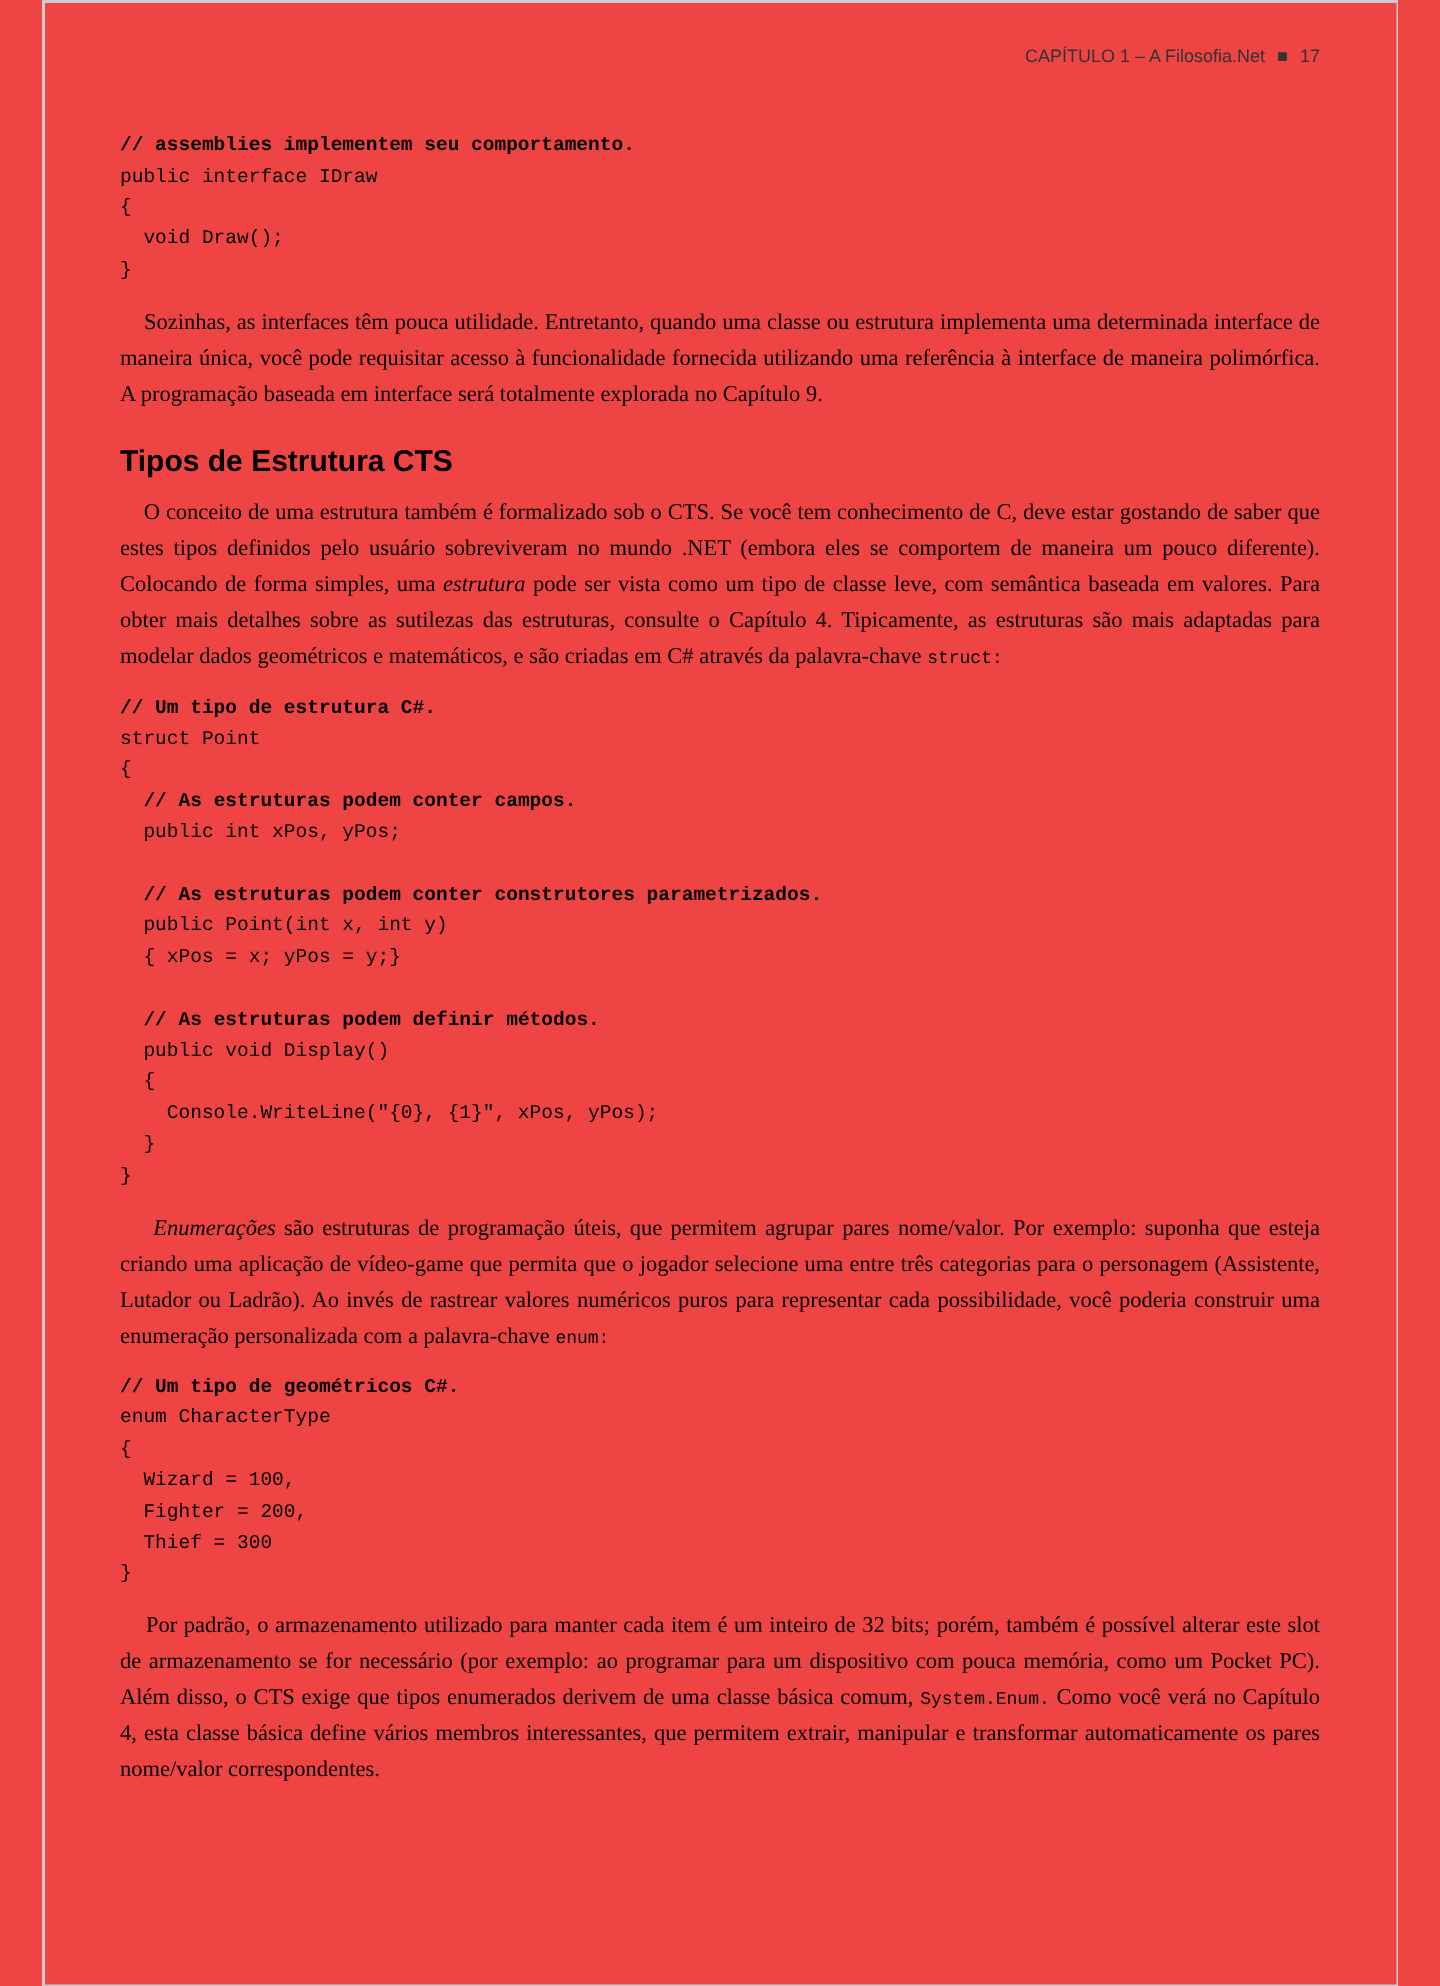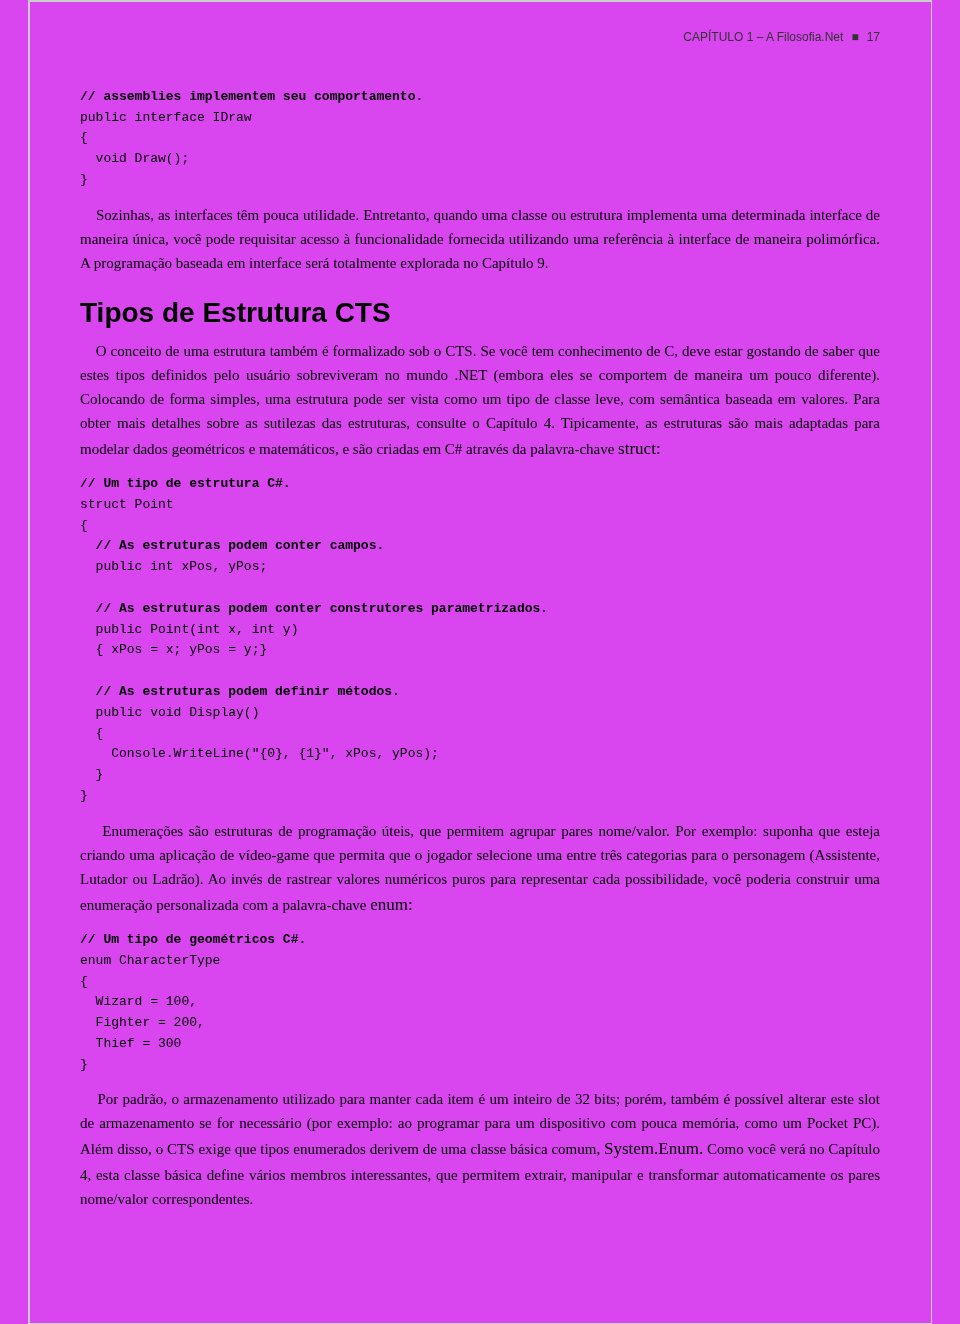--- a/index.html
+++ b/index.html
@@ -13,21 +13,21 @@
       font-family: Georgia, 'Times New Roman', serif;
       font-size: 15px;
       color: #000;
       width: 960px;
       min-height: 1324px;
     }
 
     .page {
       width: 960px;
       min-height: 1324px;
-      background: #d946ef;
+      background: #ef4444;
       padding: 30px 80px 60px 80px;
       position: relative;
     }
 
     .page-header {
       display: flex;
       justify-content: flex-end;
       align-items: center;
       margin-bottom: 18px;
       padding-bottom: 4px;
@@ -96,33 +96,34 @@
       font-family: Georgia, 'Times New Roman', serif;
       font-size: 15px;
       line-height: 1.6;
       color: #000;
       margin-bottom: 10px;
       text-align: justify;
     }
 
     .section-heading {
       font-family: Arial, Helvetica, sans-serif;
-      font-size: 28px;
+      font-size: 20px;
       font-weight: bold;
       color: #000;
       margin-top: 22px;
       margin-bottom: 10px;
     }
 
     .inline-code {
-      font-family: Liberation Serif, serif;
-      font-size: 17px;
+      font-family: Liberation Mono, monospace;
+      font-size: 12px;
     }
 
     .italic {
+      font-style: italic;
     }
 
     .section-content {
       margin-bottom: 6px;
     }
   </style>
 </head>
 <body>
 
 <div class="page">

